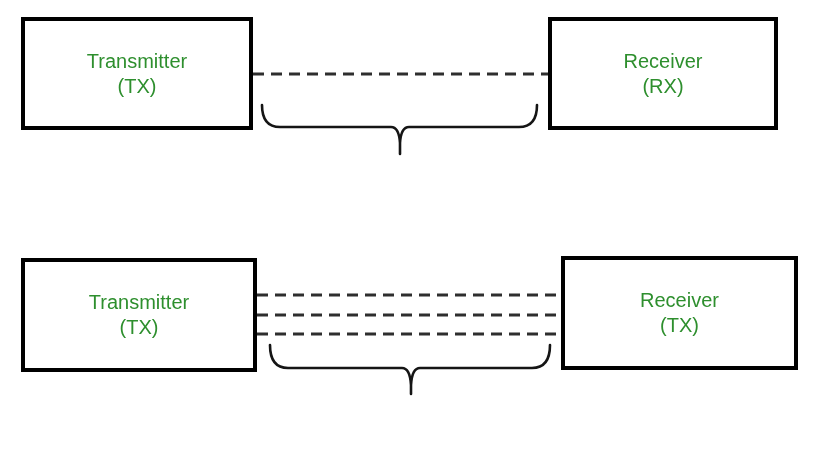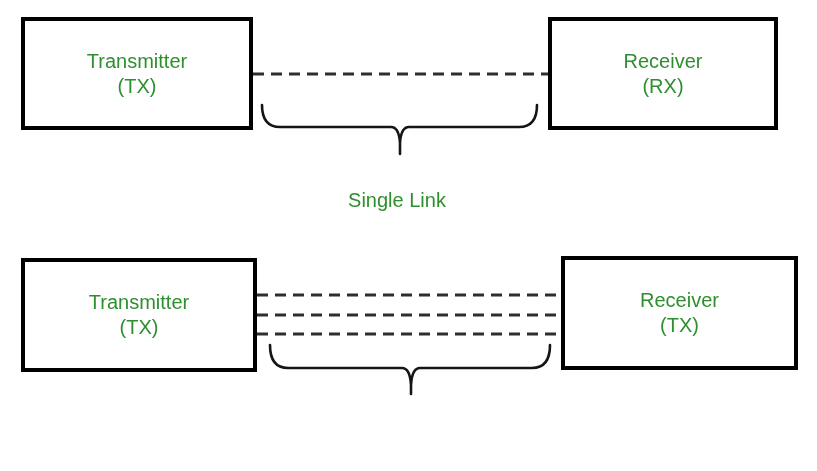--- a/index.html
+++ b/index.html
@@ -86,21 +86,20 @@
   </svg>
 
   <div class="node-box box-t1">
     <div>Transmitter</div>
     <div>(TX)</div>
   </div>
   <div class="node-box box-r1">
     <div>Receiver</div>
     <div>(RX)</div>
   </div>
-  <div class="caption caption-single">Single Link</div>
 
   <div class="node-box box-t2">
     <div>Transmitter</div>
     <div>(TX)</div>
   </div>
   <div class="node-box box-r2">
     <div>Receiver</div>
     <div>(TX)</div>
   </div>
 

